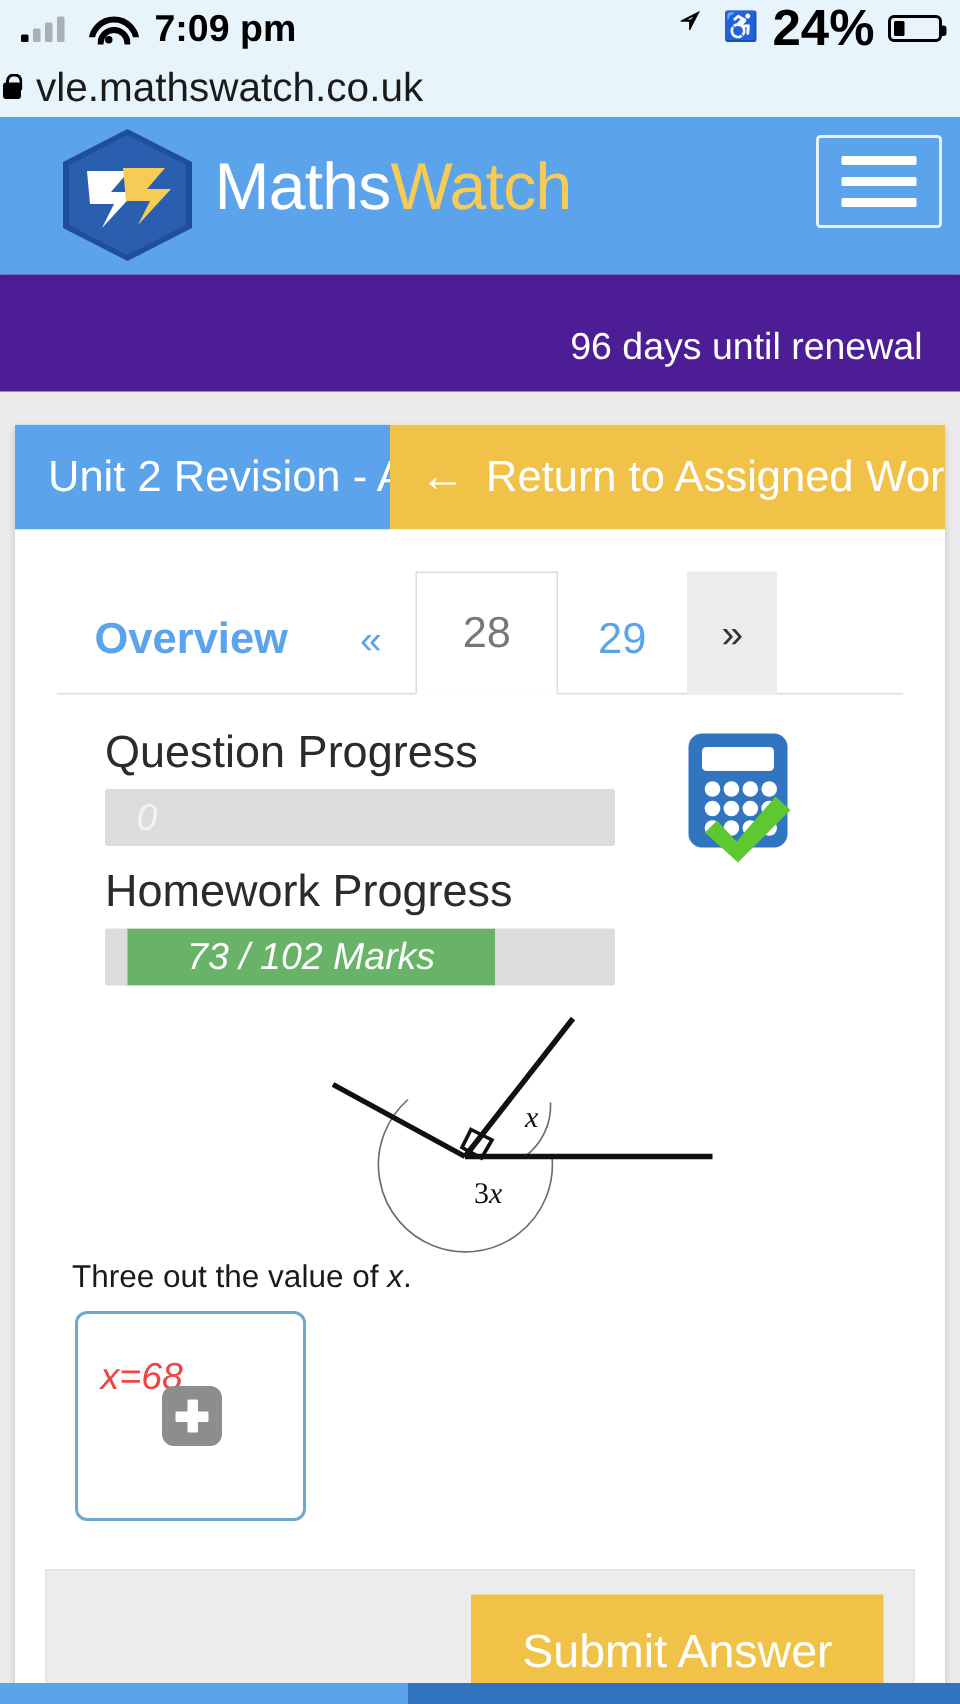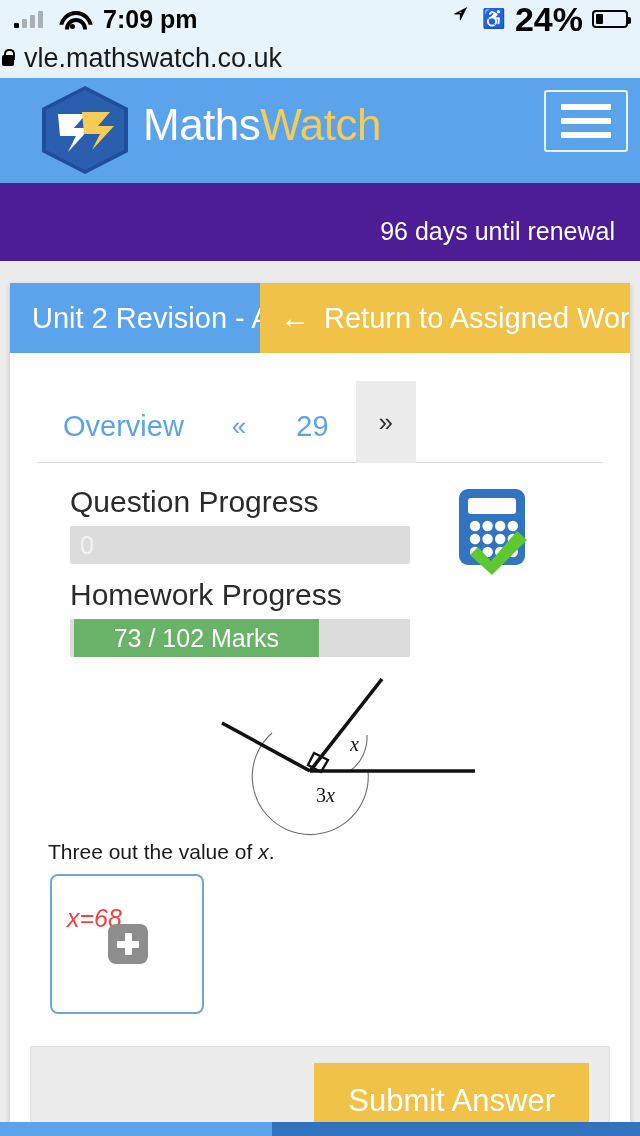--- a/index.html
+++ b/index.html
@@ -148,40 +148,40 @@
     display:flex; align-items:flex-end;
     margin:28px 28px 0 28px;
     border-bottom:1px solid #ddd;
     height:82px;
   }
   .tab{
     height:72px; display:flex; align-items:center; justify-content:center;
     font-size:29px; color:#5ba3ea; padding:0 26px;
     border:1px solid transparent; position:relative; background:transparent;
   }
-  .tab.overview{ padding:0 24px; }
+  .tab.overview{ padding:0 24px;font-weight:bold; }
   .tab.chev{ padding:0 22px; font-size:26px; }
   .tab.active{
     color:#777; background:#fff;
     border:1px solid #ddd; border-bottom:1px solid #fff;
     margin-bottom:-1px; height:82px; padding:0 30px;
   }
   .tab.shaded{ background:#ececec; color:#333; height:82px; margin-bottom:-1px; }
 
   
   .progress-area{ position:relative; margin:22px 0 0 0; padding:0 0 0 60px; }
   .ph{ font-size:30px; color:#2b2b2b; margin-bottom:7px; }
   .pbar{
     width:340px; height:38px; background:#dcdcdc; border-radius:2px;
     position:relative; overflow:hidden; margin-bottom:14px;
   }
   .pbar .fill{
-    position:absolute; left:4px; top:0; height:100%;
+    position:absolute; left:15px; top:0; height:100%;
     display:flex; align-items:center; justify-content:center;
-    color:#fff; font-size:25px;
+    color:#fff; font-size:25px;font-style:italic;
   }
   .pbar .fill.grey{ background:transparent; justify-content:flex-start; padding-left:6px; color:#f3f3f3; }
   .pbar .fill.green{ background:#68b368; }
 
   .calc-icon{ position:absolute; right:93px; top:2px; width:82px; height:92px; }
 
   
   .diagram{ position:relative; width:620px; height:165px; margin-top:8px; }
   .q-label{ font-size:21px; color:#1a1a1a; margin:4px 0 0 38px; }
   .q-label em{ font-style:italic; }
@@ -289,20 +289,21 @@
       <div class="title-blue">Unit 2 Revision - A</div>
       <div class="title-return">
         <span class="back-arrow">←</span>
         <span>Return to Assigned Work</span>
       </div>
     </div>
 
     <div class="tabs">
       <div class="tab overview">Overview</div>
       <div class="tab chev">«</div>
+      <div class="tab active">28</div>
       <div class="tab">29</div>
       <div class="tab chev shaded">»</div>
     </div>
 
     <div class="progress-area">
       <div class="ph">Question Progress</div>
       <div class="pbar">
         <div class="fill grey" style="width:100%">0</div>
       </div>
       <div class="ph">Homework Progress</div>

